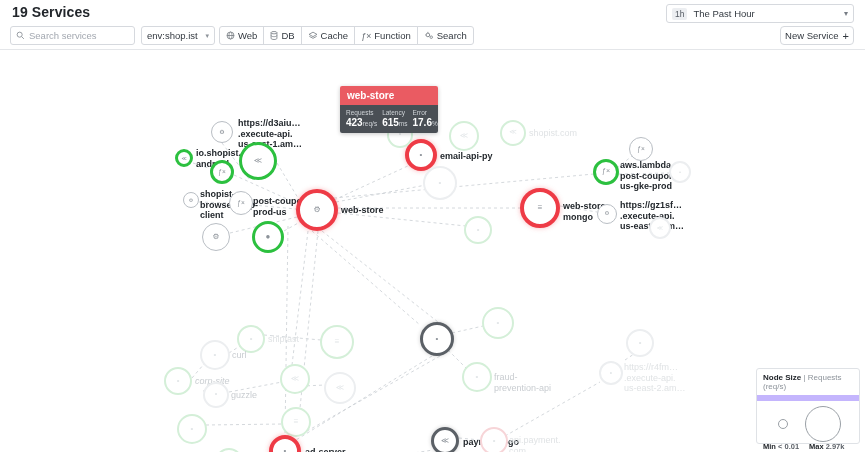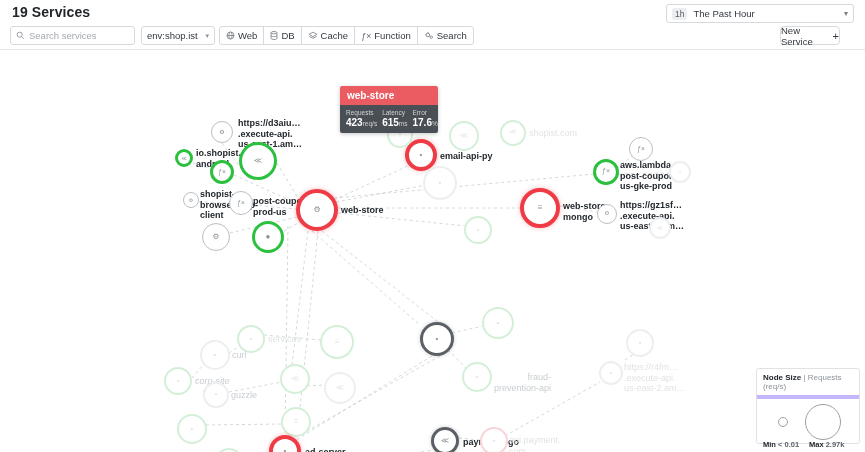--- a/index.html
+++ b/index.html
@@ -49,21 +49,21 @@
     border:1px solid #d6d9de; border-radius:3px; background:#fff;
     display:flex; align-items:center; padding:0 5px; gap:6px;
     font-size:9.5px; color:#333940;
   }
   .time-badge {
     background:#eceef1; border-radius:2px; padding:1px 3px;
     font-size:8.5px; color:#555b63;
   }
   .time-caret { margin-left:auto; color:#777d85; font-size:8px; }
   .new-service {
-    position:absolute; left:780px; top:26px; width:60px; height:19px;
+    position:absolute; left:780px; top:26px; width:74px; height:19px;
     border:1px solid #d6d9de; border-radius:4px; background:#fff;
     display:flex; align-items:center; justify-content:center; gap:4px;
     font-size:9.5px; color:#333940;
   }
 
   
   .canvas { position:absolute; left:0; top:50px; width:865px; height:402px; background:#fff; }
   .edges  { position:absolute; left:0; top:0; width:865px; height:402px; }
 
   .node { position:absolute; border-radius:50%; background:#fff; }
@@ -83,21 +83,21 @@
              padding:4px 7px; }
   .tt-body { background:#4a4f55; color:#fff; display:flex; padding:4px 6px 5px; gap:5px; }
   .tt-col  { display:flex; flex-direction:column; }
   .tt-k    { font-size:6.5px; color:#cfd3d7; margin-bottom:1px; }
   .tt-v    { font-size:10px; font-weight:700; }
   .tt-u    { font-size:6.5px; font-weight:400; color:#cfd3d7; }
 
   
   .legend { position:absolute; left:756px; top:368px; width:104px; height:76px;
             border:1px solid #dfe2e6; border-radius:3px; background:#fff; }
-  .lg-head { font-size:8px; padding:4px 6px; border-bottom:4px solid #c4b5fd; }
+  .lg-head { font-size:8px; padding:4px 6px; border-bottom:6px solid #c4b5fd; }
   .lg-head b { color:#22262b; }
   .lg-head span { color:#8d939a; }
   .lg-body { position:relative; height:52px; }
   .lg-min-c { position:absolute; left:21px; top:18px; width:10px; height:10px;
               border:1px solid #9aa0a6; border-radius:50%; }
   .lg-max-c { position:absolute; left:48px; top:5px; width:36px; height:36px;
               border:1px solid #9aa0a6; border-radius:50%; }
   .lg-min-t { position:absolute; left:6px; top:41px; font-size:7.5px; color:#22262b; font-weight:700; }
   .lg-max-t { position:absolute; left:52px; top:41px; font-size:7.5px; color:#22262b; font-weight:700; }
   .lg-min-t em, .lg-max-t em { font-style:normal; font-weight:700; color:#5c6168; }
@@ -296,21 +296,21 @@
       </div>
       <div class="lbl dark" style="left: 620px; top: 150px;">https://gz1sf…
 .execute-api.
 us-east-1.am…</div>
       <div class="node" style="left: 649px; top: 167px; width: 22px; height: 22px; border: 2.2px solid rgb(236, 238, 240);">
         <span class="glyph" style="font-size: 6.05px; color: rgb(226, 230, 232);">≪</span>
       </div>
       <div class="node" style="left: 237px; top: 275px; width: 28px; height: 28px; border: 2.6px solid rgb(212, 239, 216);">
         <span class="glyph" style="font-size: 7.7px; color: rgb(226, 230, 232);">•</span>
       </div>
-      <div class="lbl vfaint" style="left: 268px; top: 284px;">services</div>
+      <div class="lbl vfaint" style="left: 268px; top: 284px;">shipfast</div>
       <div class="node" style="left: 200px; top: 290px; width: 30px; height: 30px; border: 2.2px solid rgb(236, 238, 240);">
         <span class="glyph" style="font-size: 8px; color: rgb(226, 230, 232);">•</span>
       </div>
       <div class="lbl faint" style="left: 232px; top: 300px;">curl</div>
       <div class="node" style="left: 164px; top: 317px; width: 28px; height: 28px; border: 2.6px solid rgb(212, 239, 216);">
         <span class="glyph" style="font-size: 7.7px; color: rgb(226, 230, 232);">•</span>
       </div>
       <div class="lbl faint" style="left: 195px; top: 326px; font-style: italic;">corp-site</div>
       <div class="node" style="left: 203px; top: 332px; width: 26px; height: 26px; border: 2.2px solid rgb(236, 238, 240);">
         <span class="glyph" style="font-size: 7.15px; color: rgb(226, 230, 232);">•</span>
@@ -338,21 +338,21 @@
       <div class="lbl dark" style="left: 305px; top: 397px;">ad-server</div>
       <div class="node" style="left: 420px; top: 272px; width: 34px; height: 34px; border: 3.5px solid rgb(91, 96, 102); box-shadow: rgba(0, 0, 0, 0.18) 0px 0px 4px;">
         <span class="glyph" style="font-size: 8px;">•</span>
       </div>
       <div class="node" style="left: 482px; top: 257px; width: 32px; height: 32px; border: 2.6px solid rgb(212, 239, 216);">
         <span class="glyph" style="font-size: 8px; color: rgb(226, 230, 232);">•</span>
       </div>
       <div class="node" style="left: 462px; top: 312px; width: 30px; height: 30px; border: 2.6px solid rgb(212, 239, 216);">
         <span class="glyph" style="font-size: 8px; color: rgb(226, 230, 232);">•</span>
       </div>
-      <div class="lbl faint" style="left: 494px; top: 322px; text-align: right;">fraud-
+      <div class="lbl faint" style="left: 494px; top: 322px;">fraud-
 prevention-api</div>
       <div class="node" style="left: 599px; top: 311px; width: 24px; height: 24px; border: 2.2px solid rgb(236, 238, 240);">
         <span class="glyph" style="font-size: 6.6px; color: rgb(226, 230, 232);">•</span>
       </div>
       <div class="lbl vfaint" style="left: 624px; top: 312px;">https://r4fm…
 .execute-api.
 us-east-2.am…</div>
       <div class="node" style="left: 626px; top: 279px; width: 28px; height: 28px; border: 2.2px solid rgb(236, 238, 240);">
         <span class="glyph" style="font-size: 7.7px; color: rgb(226, 230, 232);">•</span>
       </div>

